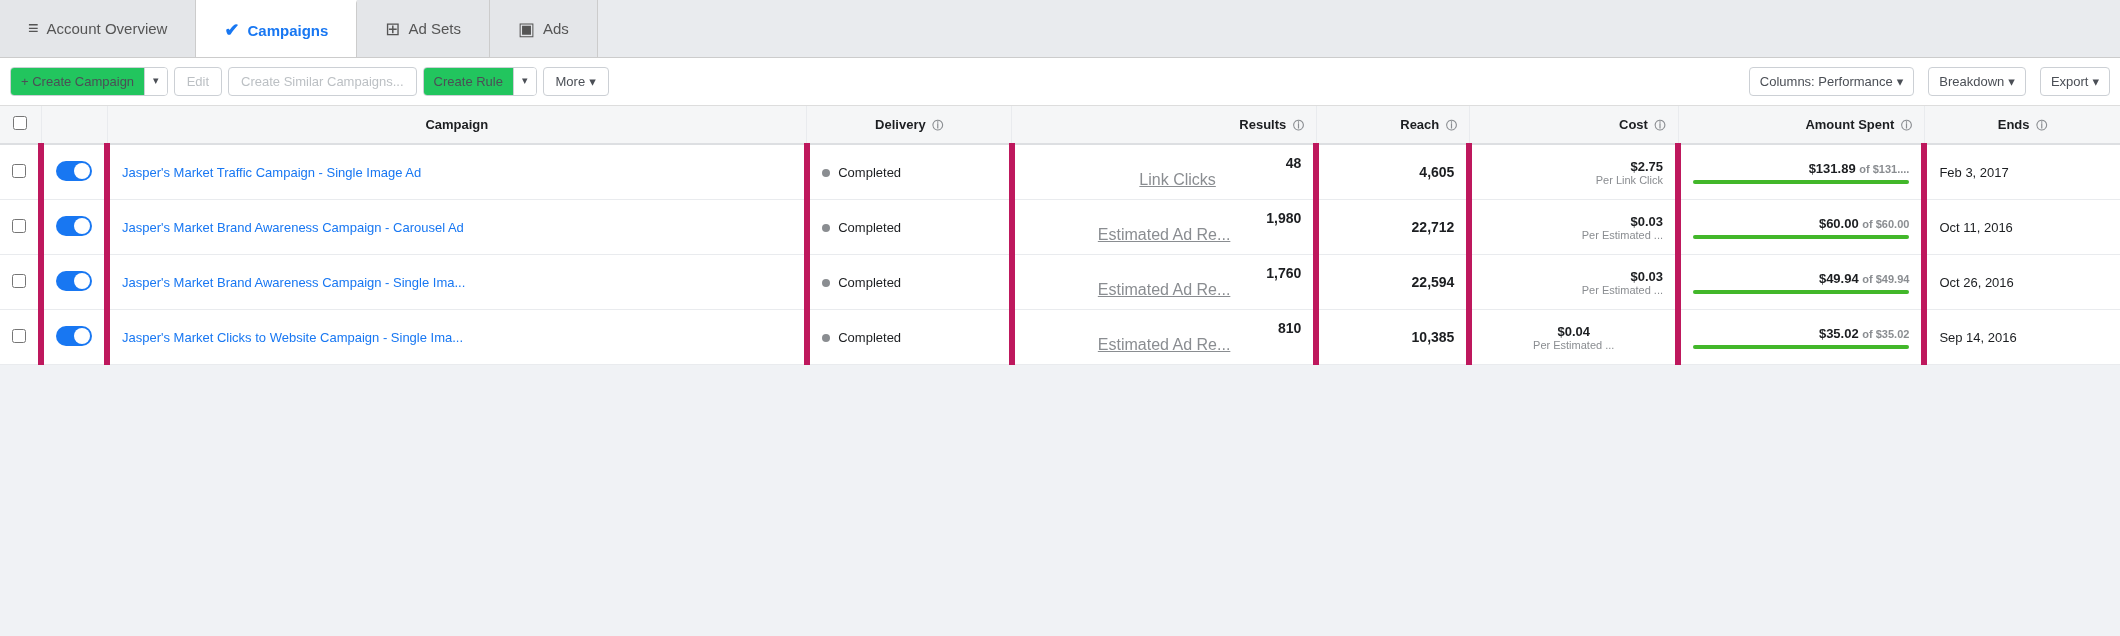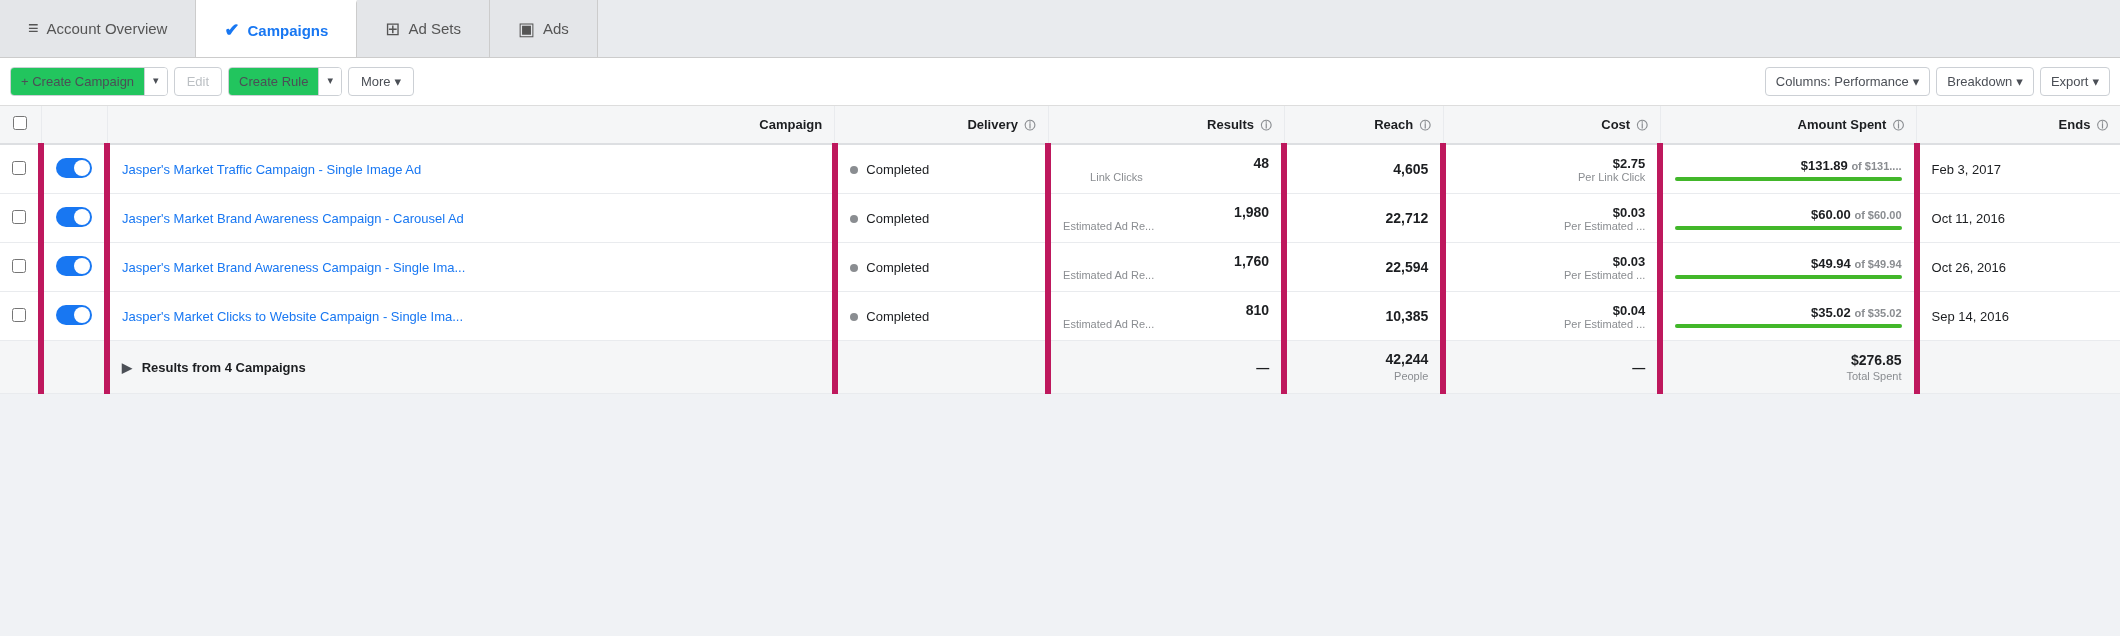--- a/index.html
+++ b/index.html
@@ -81,21 +81,21 @@
       font-size: 11px;
       color: #4b4f56;
       background: #fff;
       border: none;
       border-left: 1px solid #ccd0d5;
     }
     .toolbar-right {
       margin-left: auto;
       display: flex;
       align-items: center;
-      gap: 6px;
+      gap: 14px;
       border-radius: 6px;
     }
     .btn-dropdown {
       display: flex;
       align-items: center;
       gap: 4px;
       padding: 6px 10px;
       border: 1px solid #ccd0d5;
       border-radius: 4px;
       background: #fff;
@@ -113,41 +113,41 @@
       width: 100%;
       border-collapse: collapse;
       font-size: 13px;
     }
     thead tr {
       background: #f5f6f7;
       border-bottom: 2px solid #dddfe2;
     }
     thead th {
       padding: 10px 12px;
-      text-align: right;
+      text-align: center;
       font-weight: 700;
       color: #1c1e21;
       white-space: nowrap;
       border-right: 1px solid #e9ebee;
     }
     thead th:last-child { border-right: none; }
     tbody tr {
       border-bottom: 1px solid #e9ebee;
     }
     tbody td {
       padding: 10px 12px;
       vertical-align: middle;
       border-right: 6px solid #be185d;
     }
     tbody td:last-child { border-right: none; }
 
     .campaign-link { color: #1877f2; text-decoration: none; font-size: 13px; }
     .delivery-dot { display: inline-block; width: 8px; height: 8px; border-radius: 50%; background: #8a8d91; margin-right: 5px; }
     .results-num { font-weight: 600; font-size: 14px; text-align: right; display: block; }
-    .results-sub { color: #8a8d91; font-size: 11px; text-align: left; display: block; }
+    .results-sub { color: #8a8d91; font-size: 16px; text-align: center; display: block; text-decoration: underline; }
     .cost-main { font-size: 13px; font-weight: 600; display: block; }
     .cost-sub { color: #8a8d91; font-size: 11px; display: block; }
     .amount-main { font-size: 13px; font-weight: 600; display: block; }
     .amount-full { color: #8a8d91; font-size: 11px; }
     .progress-bar {
       height: 4px;
       background: #e9ebee;
       border-radius: 2px;
       margin-top: 4px;
       width: 100%;
@@ -214,20 +214,21 @@
     <span>Ads</span>
   </div>
 </div>
 
 <div class="toolbar">
   <div class="btn-split">
     <span class="main">+ Create Campaign</span>
     <span class="arrow">▾</span>
   </div>
   <button class="btn disabled">Edit</button>
+  <button class="btn disabled">Create Similar Campaigns...</button>
   <div class="btn-split">
     <span class="main">Create Rule</span>
     <span class="arrow">▾</span>
   </div>
   <button class="btn">
     <span>More</span>
     <span>▾</span>
   </button>
   <div class="toolbar-right">
     <div class="btn-dropdown">
@@ -392,46 +393,27 @@
       <span class="delivery-dot"></span>
       <span>Completed</span>
     </td>
     <td style="text-align:right;">
       <span class="results-num">810</span>
       <span class="results-sub">Estimated Ad Re...</span>
     </td>
     <td style="text-align:right; font-size:14px; font-weight:600;">
       10,385
     </td>
-    <td style="text-align:right;">
+    <td style="text-align:center;">
       <span class="cost-main">$0.04</span>
       <span class="cost-sub">Per Estimated ...</span>
     </td>
     <td style="text-align:right;">
       <span class="amount-main">$35.02 <span class="amount-full">of $35.02</span></span>
       <div class="progress-bar">
         <div class="progress-fill" style="width:100%"></div>
       </div>
     </td>
     <td>Sep 14, 2016</td>
   </tr>
-        <tr class="footer-row">
-  <td></td>
-  <td></td>
-  <td>
-    <span class="expand-icon">▶</span>
-    <span>Results from 4 Campaigns</span>
-  </td>
-  <td></td>
-  <td style="text-align:right;">—</td>
-  <td style="text-align:right; font-size:14px; font-weight:700;">
-    42,244<br><span style="font-size:11px; font-weight:400; color:#8a8d91;">People</span>
-  </td>
-  <td style="text-align:right;">—</td>
-  <td style="text-align:right;">
-    <span class="footer-amount">$276.85</span>
-    <span class="footer-sub">Total Spent</span>
-  </td>
-  <td></td>
-</tr>
       </tbody>
   </table>
 </div>
 
 </body></html>

